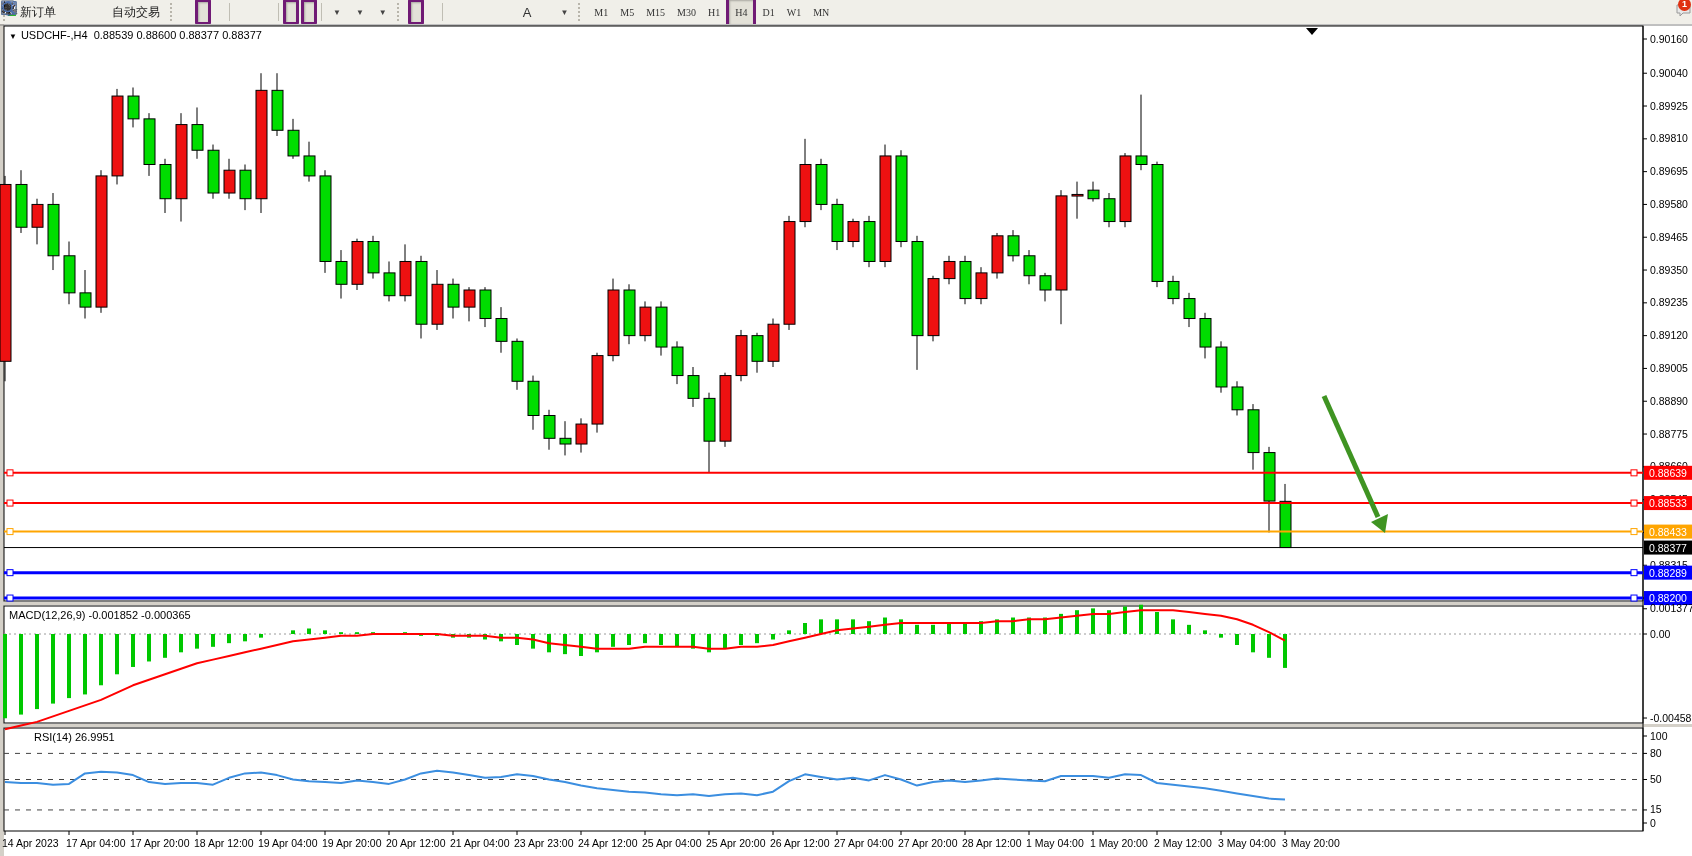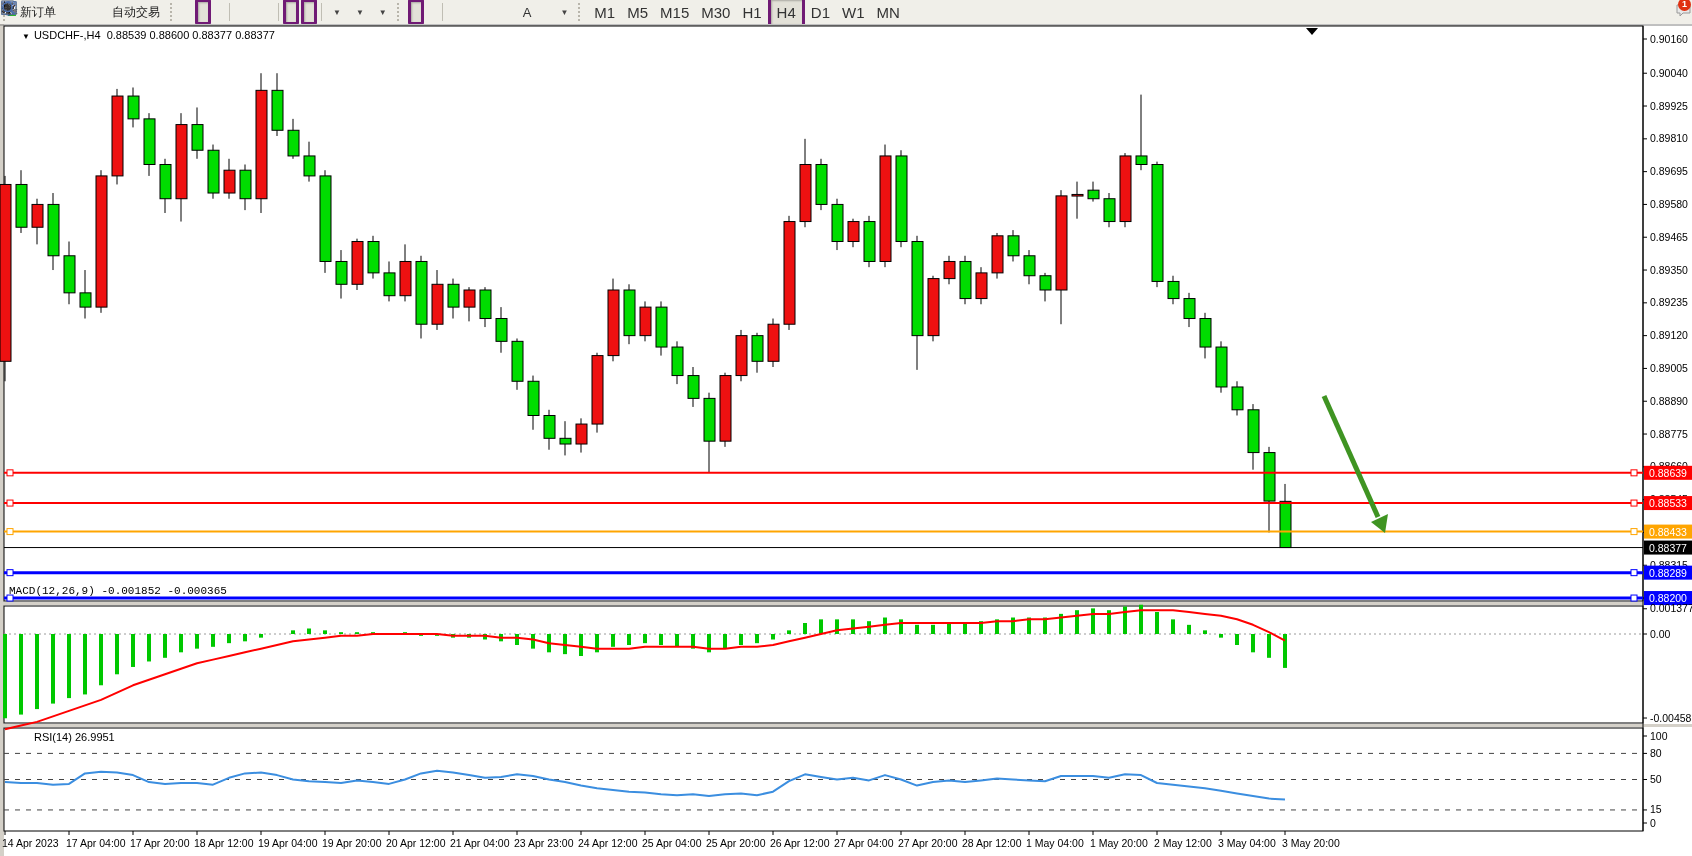--- a/index.html
+++ b/index.html
@@ -3,21 +3,21 @@
 <meta charset="utf-8">
 <style>
   html,body{margin:0;padding:0;background:#d4d0c8;font-family:"Liberation Sans",sans-serif;}
   #app{position:relative;width:1692px;height:856px;background:#fff;overflow:hidden;}
   
   #toolbar{position:absolute;left:0;top:0;width:1692px;height:24px;background:#f0efe9;border-bottom:1px solid #9a9a9a;display:flex;align-items:center;font-size:12px;color:#222;}
   .tbtn{display:flex;align-items:center;gap:4px;height:20px;padding:0 5px;margin:0 1px;border:1px solid transparent;border-radius:2px;}
   .tbtn.pressed{background:#e3e1d8;border:3px solid #701a75;box-shadow:inset 1px 1px 2px rgba(0,0,0,.25);}
   .grip{width:5px;height:18px;margin:0 3px;border-left:2px dotted #b8b5ab;}
   .vsep{width:1px;height:18px;background:#c0beb4;margin:0 3px;}
-  .tf{font-size:15px;color:#333;padding:2px 6px;}
+  .tf{font-size:10px;color:#333;padding:2px 6px;font-family:Liberation Serif, serif;}
   .caret{font-size:8px;color:#444;margin-left:1px;}
   .badge{position:absolute;top:-4px;right:-6px;background:#e03010;color:#fff;border-radius:50%;width:13px;height:13px;font-size:9px;line-height:13px;text-align:center;font-weight:bold;}
   
   .paneTitle{position:absolute;font-size:11px;color:#000;z-index:5;white-space:nowrap;}
   .paneTitle .tri{font-size:8px;margin-right:4px;}
   svg{position:absolute;left:0;top:0;}
   text{font-family:"Liberation Sans",sans-serif;}
 </style>
 </head>
 <body>
@@ -253,24 +253,24 @@
         </svg>
     </div>
     <div class="tbtn" style="position:relative;margin-right:6px;">
       <svg width="18" height="16">
           <path d="M2 3 h13 v8 h-7 l-3 3 v-3 h-3 z" fill="#e8e8e8" stroke="#999"></path>
         </svg>
       <span class="badge">1</span>
     </div>
   </div>
 
-  <div class="paneTitle" style="left:22px;top:29px;text-align:center;">
+  <div class="paneTitle" style="left:9px;top:29px;text-align:center;">
     <span class="tri">▼</span><span>USDCHF-,H4</span>&nbsp;&nbsp;<span>0.88539 0.88600 0.88377 0.88377</span>
   </div>
-  <div class="paneTitle" style="left:9px;top:585px;font-family:Liberation Mono, monospace;">
+  <div class="paneTitle" style="left:9px;top:609px;">
     <span>MACD(12,26,9)</span>&nbsp;<span>-0.001852 -0.000365</span>
   </div>
   <div class="paneTitle" style="left:9px;top:731px;margin-left:25px;">
     <span>RSI(14)</span>&nbsp;<span>26.9951</span>
   </div>
 
   <svg id="chartsvg" width="1692" height="856">
       <rect x="0" y="24" width="1692" height="832" fill="#ffffff"></rect>
       <rect x="0" y="24" width="4" height="832" fill="#d4d0c8"></rect>
       <line x1="0" y1="25" x2="1692" y2="25" stroke="#808080"></line>

